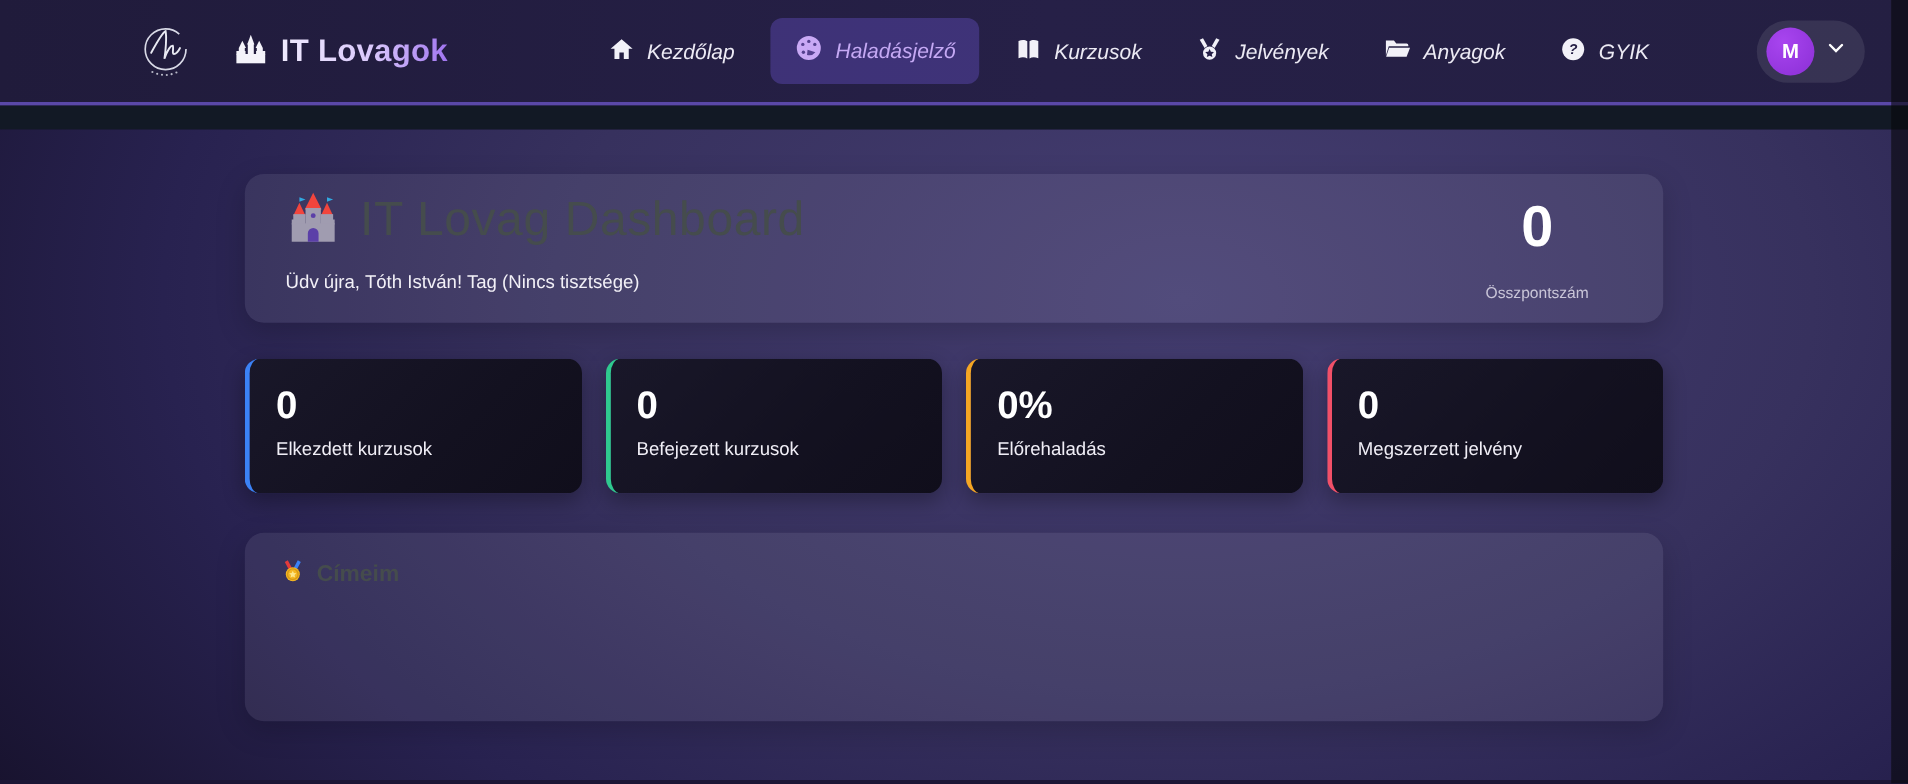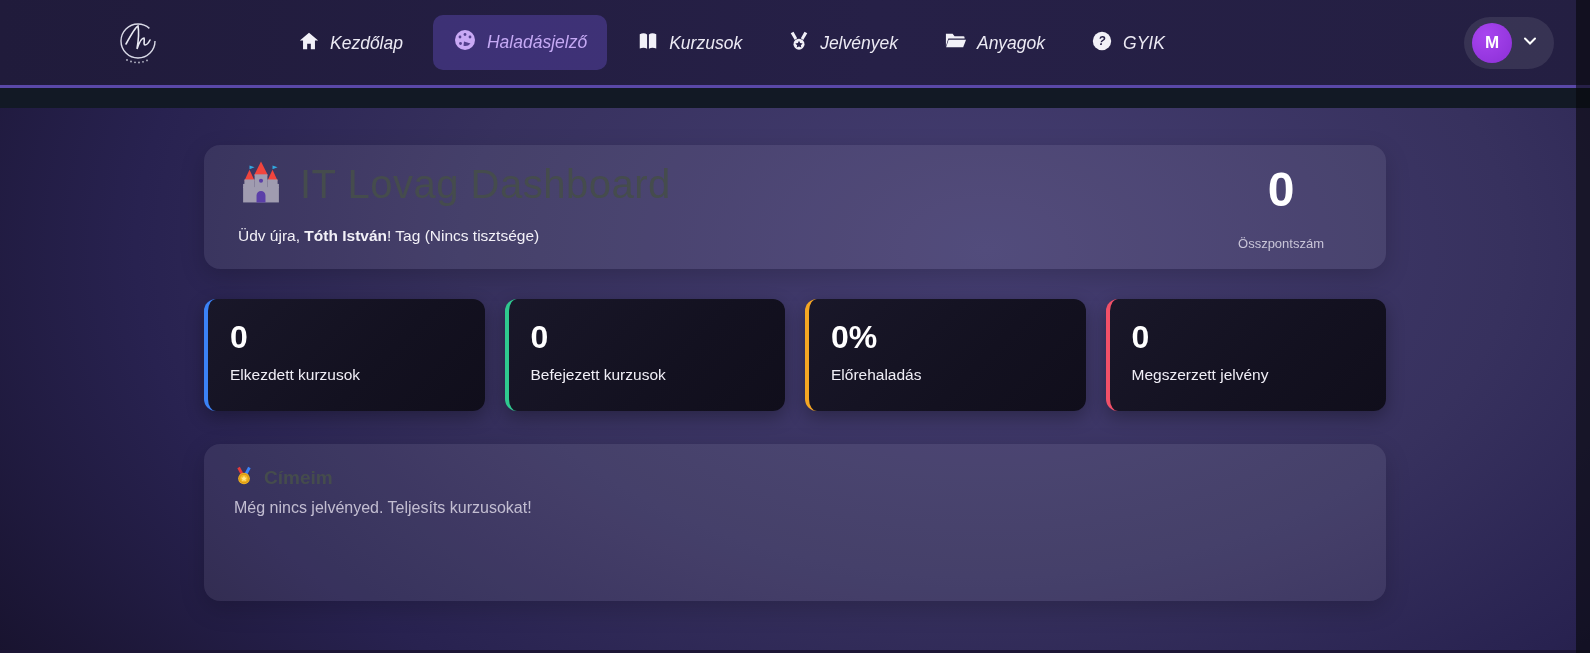--- a/index.html
+++ b/index.html
@@ -67,21 +67,21 @@
     border-radius:16px;
     height:124px;
     padding:26px 34px 24px 34px;
     display:flex; justify-content:space-between;
     box-shadow:0 8px 24px rgba(0,0,0,.18);
   }
   .hero-left { display:flex; flex-direction:column; justify-content:flex-end; }
   .hero-title-row { display:flex; align-items:center; gap:16px; margin-top:6px; }
   .hero-title { font-size:40px; font-weight:500; color:#454c4d; letter-spacing:.5px; }
   .hero-welcome { margin-top:18px; font-size:15.5px; color:#f2f0f7; }
-  .hero-welcome b { font-weight:bold; }
+  .hero-welcome b { font-weight:normal; }
   .hero-right { text-align:center; display:flex; flex-direction:column; justify-content:center; padding-right:28px; }
   .hero-points { font-size:48px; font-weight:bold; line-height:1; color:#fff; }
   .hero-points-label { margin-top:22px; font-size:13px; color:#c9c5d8; }
 
   
   .stats { display:flex; gap:20px; margin-top:30px; }
   .stat-card {
     flex:1; height:112px; border-radius:12px;
     background:linear-gradient(135deg,#191729 0%,#131120 60%,#100e1b 100%);
     border-left:4px solid #888;
@@ -135,20 +135,38 @@
         <path d="M14 27 C20 16, 24 10, 26 9 C27 14, 26 26, 25 32 C27 26, 30 21, 32 21 C33 23, 31 28, 33 28 C35 28, 37 25, 38 23" fill="none" stroke="#e8e9f2" stroke-width="1.6" stroke-linecap="round"></path>
         <g fill="#b9bac9">
           <circle cx="15" cy="43" r="0.9"></circle>
             <circle cx="19" cy="44.5" r="0.9"></circle>
             <circle cx="23" cy="45.3" r="0.9"></circle>
           <circle cx="27" cy="45.5" r="0.9"></circle>
             <circle cx="31" cy="44.8" r="0.9"></circle>
             <circle cx="35" cy="43.4" r="0.9"></circle>
         </g>
       </svg>
+    </span>
+    <span class="brand-right">
+      <span>
+        <svg width="30" height="26" viewBox="0 0 30 26" fill="#f4f3fa">
+          <path d="M12 10 L15 2 L18 10 Z"></path>
+          <path d="M5 13 L8 7 L11 13 Z"></path>
+          <path d="M19 13 L22 7 L25 13 Z"></path>
+          <rect x="12.5" y="9" width="5" height="16"></rect>
+          <rect x="5" y="13" width="5" height="12"></rect>
+          <rect x="20" y="13" width="5" height="12"></rect>
+          <rect x="3" y="18" width="24" height="8"></rect>
+          <rect x="3" y="15.5" width="2.6" height="3"></rect>
+            <rect x="8" y="15.5" width="2.6" height="3"></rect>
+          <rect x="19.4" y="15.5" width="2.6" height="3"></rect>
+            <rect x="24.4" y="15.5" width="2.6" height="3"></rect>
+        </svg>
+      </span>
+      <span class="brand-name">IT Lovagok</span>
     </span>
   </div>
 
   <nav class="nav-menu">
     <div class="nav-item">
       <span>
         <svg width="22" height="22" viewBox="0 0 24 24" fill="#f2f1f8">
             <path d="M12 3 L22 11.5 H18.5 V21 H14 v-6 h-4 v6 H5.5 V11.5 H2 Z"></path>
           </svg>
       </span>
@@ -280,20 +298,19 @@
           <svg width="20" height="20" viewBox="0 0 24 24">
             <path d="M7 1 L11 8.5 L8 10.2 L4 2.8 Z" fill="#e33b3b"></path>
             <path d="M17 1 L13 8.5 L16 10.2 L20 2.8 Z" fill="#3b82f6"></path>
             <circle cx="12" cy="15" r="7" fill="#f5b723"></circle>
             <circle cx="12" cy="15" r="5.3" fill="none" stroke="#d99a16" stroke-width="1.4"></circle>
             <path d="M12 11.5 L13.1 13.8 L15.6 14.1 L13.8 15.9 L14.2 18.4 L12 17.2 L9.8 18.4 L10.2 15.9 L8.4 14.1 L10.9 13.8 Z" fill="#fde68a"></path>
           </svg>
         </span>
         <span class="badges-title">Címeim</span>
       </div>
-      <div class="badges-empty">Még nincs jelvényed. Teljesíts kurzusokat!</div>
 
     </section>
 
   </div>
 </main>
 
 <div class="scrollbar-track"></div>
 
 </body></html>

